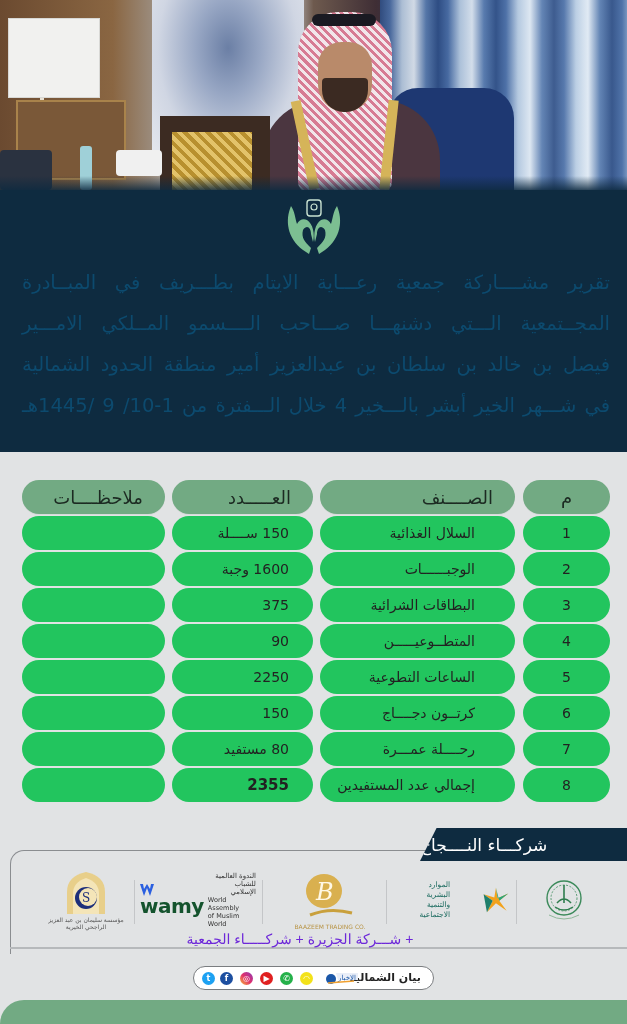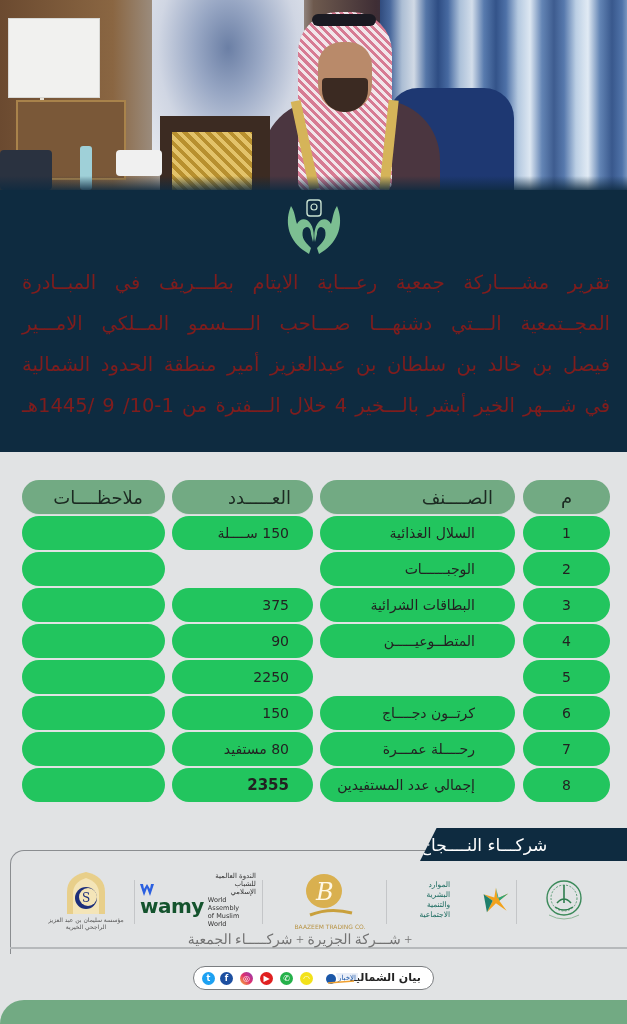--- a/index.html
+++ b/index.html
@@ -30,21 +30,21 @@
     background: repeating-linear-gradient(45deg, #b8902f 0 4px, #e3c36a 4px 8px); }
   .photo .phone { position: absolute; left: 0; top: 150px; width: 52px; height: 40px; background: #2a3240; border-radius: 4px; }
   .photo .tissue { position: absolute; left: 116px; top: 150px; width: 46px; height: 26px; background: #f0f0f0; border-radius: 4px; }
   .photo .bottle { position: absolute; left: 80px; top: 146px; width: 12px; height: 44px; background: #9fd0d8; border-radius: 3px; }
   .photo .shade { position: absolute; left: 0; top: 176px; width: 627px; height: 14px; background: linear-gradient(180deg, rgba(14,42,64,0) 0%, rgba(14,42,64,0.85) 100%); }
 
   
   .band { position: absolute; left: 0; top: 190px; width: 627px; height: 262px; background: #0e2b40; }
   .logo { position: absolute; left: 283px; top: 198px; width: 62px; height: 58px; }
   .title { position: absolute; left: 22px; top: 262px; width: 588px; direction: rtl; text-align: justify; text-align-last: justify;
-    color: #7f1d1d; font-family: "DejaVu Sans", sans-serif; font-size: 19.5px; line-height: 41px; }
+    color: #0c4a6e; font-family: "DejaVu Sans", sans-serif; font-size: 19.5px; line-height: 41px; }
   .title div { white-space: nowrap; text-align: justify; }
 
   
   .table { position: absolute; left: 22px; top: 480px; width: 588px; }
   .trow { position: absolute; left: 0; width: 588px; height: 34px; }
   .cell { position: absolute; top: 0; height: 34px; border-radius: 17px; display: flex; align-items: center; justify-content: center;
     font-family: "DejaVu Sans", sans-serif; direction: rtl; color: #222; font-size: 14px; }
   .hdr .cell { background: #72aa83; color: #1c2a22; font-size: 18px; box-shadow: 0 1px 0 rgba(0,0,0,0.04); }
   .body .cell { background: #22c55e; }
   .c-num  { left: 501px; width: 87px; }
@@ -64,21 +64,21 @@
     clip-path: polygon(8% 0, 100% 0, 100% 100%, 0 100%); border-radius: 10px 0 0 0; display: flex; align-items: center; justify-content: flex-end; padding-right: 28px;
     color: #fff; font-family: "DejaVu Sans", sans-serif; font-size: 17px; direction: rtl; }
   .logo-row { position: absolute; left: 30px; top: 866px; width: 580px; height: 68px; }
   .plogo { position: absolute; top: 0; height: 68px; display: flex; align-items: center; justify-content: center; }
   .sep { position: absolute; top: 14px; width: 1px; height: 44px; background: #c4c6c8; }
   .logo-caption { font-size: 6px; color: #555; text-align: center; line-height: 7px; }
   .hrsd-text { direction: rtl; font-size: 7.5px; color: #1a6a5e; line-height: 10px; text-align: right; margin-left: 4px; }
   .wamy-word { font-family: "DejaVu Sans", sans-serif; font-weight: bold; font-size: 20px; color: #14532d; letter-spacing: -0.5px; line-height: 20px; }
   .wamy-text { font-size: 6.5px; color: #333; line-height: 8px; margin-left: 4px; }
   .wamy-ar { direction: rtl; font-size: 7px; color: #333; line-height: 8px; }
-  .plus-line { position: absolute; left: 170px; top: 931px; width: 260px; direction: rtl; text-align: center; font-size: 14px; color: #737373; font-family: Liberation Serif, serif; white-space: nowrap; }
+  .plus-line { position: absolute; left: 170px; top: 931px; width: 260px; direction: rtl; text-align: center; font-size: 14px; color: #6d28d9; font-family: Liberation Sans, sans-serif; white-space: nowrap; }
 
   
   .social { position: absolute; left: 193px; top: 966px; width: 241px; height: 24px; background: #ffffff; border: 1px solid #7a7d80; border-radius: 12px; }
   .social .src { position: absolute; right: 12px; top: 4px; font-size: 11px; font-weight: bold; color: #222; direction: rtl; }
   .social .ico { position: absolute; top: 5px; width: 13px; height: 13px; border-radius: 50%; color: #fff; font-size: 8px; line-height: 13px; text-align: center; font-weight: bold; }
   .social .brand { position: absolute; left: 130px; top: 3px; width: 36px; height: 16px; }
 
   
   .footer-green { position: absolute; left: 0; top: 1000px; width: 627px; height: 24px; background: #72aa83; border-radius: 28px 0 0 0; }
 </style>
@@ -131,36 +131,38 @@
 
   <div class="trow body" style="top:36px">
     <div class="cell c-num">1</div>
     <div class="cell c-type">السلال الغذائية</div>
     <div class="cell c-qty">150 ســــلة</div>
     <div class="cell c-note"></div>
   </div>
   <div class="trow body" style="top:72px">
     <div class="cell c-num">2</div>
     <div class="cell c-type">الوجبــــــات</div>
+    <div class="cell c-qty">1600 وجبة</div>
     <div class="cell c-note"></div>
   </div>
   <div class="trow body" style="top:108px">
     <div class="cell c-num">3</div>
     <div class="cell c-type">البطاقات الشرائية</div>
     <div class="cell c-qty">375</div>
     <div class="cell c-note"></div>
   </div>
   <div class="trow body" style="top:144px">
     <div class="cell c-num">4</div>
     <div class="cell c-type">المتطــوعيـــــن</div>
     <div class="cell c-qty">90</div>
     <div class="cell c-note"></div>
   </div>
   <div class="trow body" style="top:180px">
     <div class="cell c-num">5</div>
+    <div class="cell c-type">الساعات التطوعية</div>
     <div class="cell c-qty">2250</div>
     <div class="cell c-note"></div>
   </div>
   <div class="trow body" style="top:216px">
     <div class="cell c-num">6</div>
     <div class="cell c-type">كرتــون دجــــاج</div>
     <div class="cell c-qty">150</div>
     <div class="cell c-note"></div>
   </div>
   <div class="trow body" style="top:252px">

